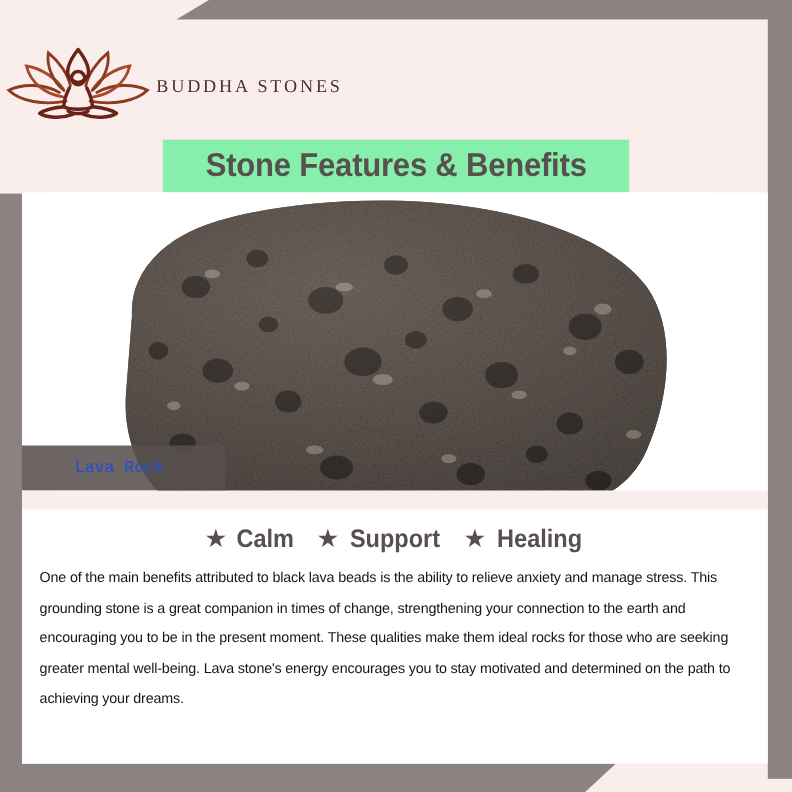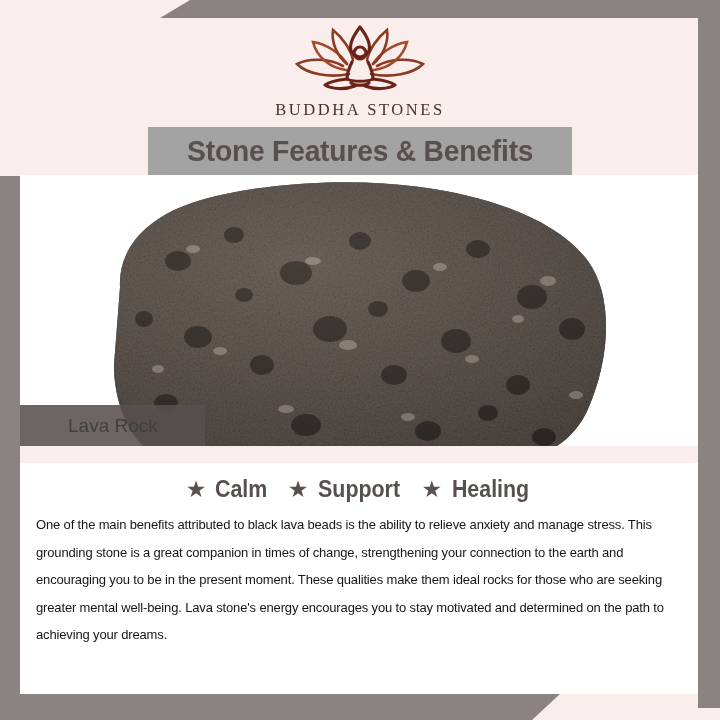--- a/index.html
+++ b/index.html
@@ -46,40 +46,40 @@
     left: 0; bottom: 0; width: 560px; height: 26px;
     background: #8b8382;
     clip-path: polygon(0 0, 100% 0, calc(100% - 28px) 100%, 0 100%);
   }
 
   
   .header {
     position: absolute;
     top: 0; left: 0; width: 720px; height: 130px;
     display: flex;
-    flex-direction: column;
+    flex-direction: row;
     align-items: center;
     justify-content: flex-start;
     padding-top: 22px;
   }
   .logo-mark { width: 142px; height: 72px; display: block; }
   .brand-name {
     margin-top: 6px;
     font-family: "Liberation Serif", serif;
     font-size: 16.5px;
     letter-spacing: 2.6px;
     color: #4a2f2a;
     font-weight: 400;
   }
 
   
   .title-band {
     position: absolute;
     top: 127px; left: 148px; width: 424px; height: 48px;
-    background: #a3a3a3;
+    background: #86efac;
     display: flex;
     align-items: center;
     justify-content: center;
   }
   .title-text {
     font-size: 30px;
     font-weight: bold;
     color: #58504f;
     letter-spacing: -0.2px;
     white-space: nowrap;
@@ -99,24 +99,25 @@
     position: absolute;
     left: 20px; top: 405px;
     width: 185px; height: 41px;
     background: rgba(88,80,78,0.88);
     display: flex;
     align-items: center;
     padding-left: 48px;
     z-index: 5;
   }
   .caption-text {
-    color: #404040;
-    font-size: 19px;
+    color: #1d4ed8;
+    font-size: 15px;
     font-weight: 400;
     white-space: nowrap;
+    font-family: Liberation Mono, monospace;
   }
 
   
   .pink-strip {
     position: absolute;
     top: 446px; left: 20px; width: 678px; height: 17px;
     background: #f9eeec;
   }
 
   

